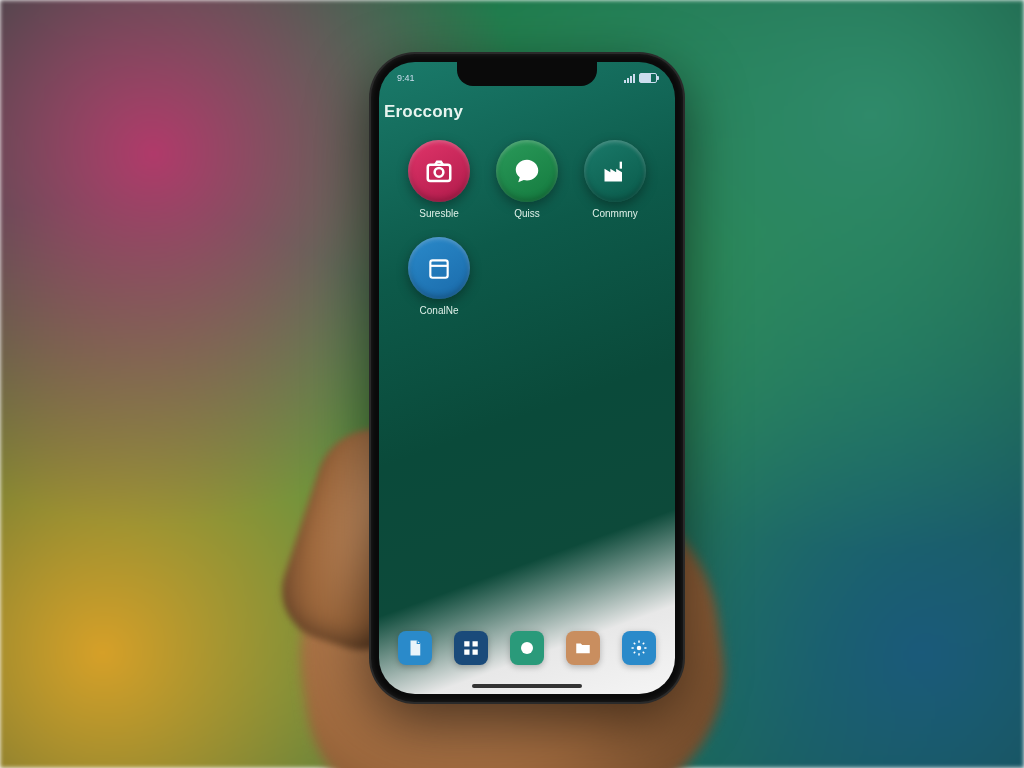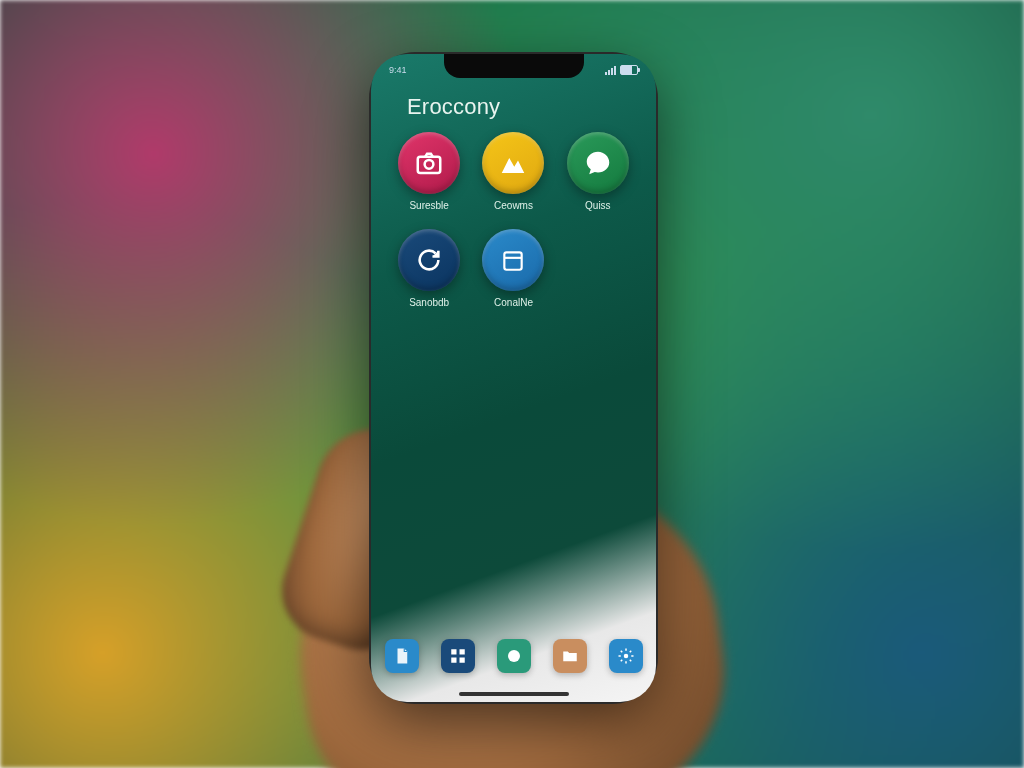--- a/index.html
+++ b/index.html
@@ -22,28 +22,28 @@
   }
   .thumb{
     position:absolute;left:300px;bottom:120px;width:130px;height:220px;
     background:radial-gradient(ellipse at 50% 30%, #d49a6a 0%, #a06a3e 60%, #6a4428 100%);
     border-radius:60px 60px 50px 50px;
     transform:rotate(18deg);
     filter:blur(3px);
     box-shadow:inset -8px -8px 20px rgba(0,0,0,.3);
   }
   .phone{
-    position:absolute;left:371px;top:54px;width:285px;height:648px;
+    position:absolute;left:371px;top:54px;width:312px;height:648px;
     background:#0a0a0a;
     border-radius:44px;
     box-shadow:
       0 0 0 2px #2a2a2a,
       0 20px 60px rgba(0,0,0,.6),
       inset 0 0 6px rgba(255,255,255,.1);
-    padding:0;
+    padding:8px;
     box-sizing:border-box;
   }
   .screen{
     position:relative;width:100%;height:100%;
     background:linear-gradient(160deg,#1a7a6a 0%,#0d5a4a 30%,#0a4a3a 55%,#0d4a3a 75%,#e8e8e8 88%,#f5f5f5 100%);
     border-radius:36px;
     overflow:hidden;
   }
   .notch{
     position:absolute;top:0;left:50%;transform:translateX(-50%);
@@ -56,22 +56,22 @@
     padding:0 18px;color:#cde;font-size:9px;font-weight:500;z-index:4;
   }
   .status-right{display:flex;gap:4px;align-items:center;}
   .sig{display:inline-flex;gap:1px;align-items:flex-end;}
   .sig i{width:2px;background:#cde;display:block;}
   .sig i:nth-child(1){height:3px}.sig i:nth-child(2){height:5px}.sig i:nth-child(3){height:7px}.sig i:nth-child(4){height:9px}
   .batt{width:16px;height:8px;border:1px solid #cde;border-radius:2px;position:relative;}
   .batt::after{content:"";position:absolute;right:-3px;top:2px;width:2px;height:4px;background:#cde;border-radius:0 1px 1px 0;}
   .batt i{display:block;width:70%;height:100%;background:#cde;}
   .title{
-    position:absolute;top:40px;left:36px;color:#e8f4ef;
-    font-size:22px;font-weight:400;letter-spacing:.2px;
+    position:absolute;top:40px;left:5px;color:#e8f4ef;
+    font-size:17px;font-weight:700;letter-spacing:.2px;
   }
   .grid{
     position:absolute;top:78px;left:0;right:0;
     display:grid;grid-template-columns:repeat(3,1fr);
     gap:18px 4px;padding:0 18px;
   }
   .app{display:flex;flex-direction:column;align-items:center;gap:6px;}
   .ico{
     width:62px;height:62px;border-radius:50%;
     display:flex;align-items:center;justify-content:center;
@@ -130,50 +130,42 @@
           <svg width="30" height="30" viewBox="0 0 24 24" fill="none" stroke="#fff" stroke-width="2">
               <rect x="3" y="7" width="18" height="13" rx="2"></rect>
               <circle cx="12" cy="13" r="3.5"></circle>
               <path d="M9 7l1.5-2.5h3L15 7"></path>
             </svg>
         </div>
         <span class="lbl">Suresble</span>
       </div>
 
 
-      <div class="app">
-        <div class="ico" style="background:linear-gradient(150deg,#f5c518,#e0a810)">
-          <svg width="30" height="30" viewBox="0 0 24 24" fill="#fff">
-              <path d="M3 20 L9 8 L13 15 L16 10 L21 20 Z"></path>
-            </svg>
-        </div>
-        <span class="lbl">Ceowms</span>
-      </div>
 
 
       <div class="app">
         <div class="ico" style="background:linear-gradient(150deg,#2a9a5a,#147a3e)">
           <svg width="30" height="30" viewBox="0 0 24 24" fill="#fff">
               <path d="M12 3C7 3 3 6.6 3 11c0 2.4 1.2 4.5 3.2 6L5 21l4.4-1.8c.8.2 1.7.3 2.6.3 5 0 9-3.6 9-8S17 3 12 3z"></path>
             </svg>
         </div>
         <span class="lbl">Quiss</span>
       </div>
 
-
-
-      <div class="app">
-        <div class="ico" style="background:linear-gradient(150deg,#1a4a7a,#0a3460)">
-          <svg width="28" height="28" viewBox="0 0 24 24" fill="none" stroke="#fff" stroke-width="2.2">
-              <path d="M20 12a8 8 0 1 1-2.34-5.66"></path>
-              <polyline points="20 4 20 9 15 9" fill="#fff"></polyline>
-            </svg>
-        </div>
-        <span class="lbl">Sanobdb</span>
-      </div>
+      <div class="app">
+        <div class="ico" style="background:linear-gradient(150deg,#1a7a6a,#0a5a4a)">
+          <svg width="28" height="28" viewBox="0 0 24 24" fill="#fff">
+              <path d="M3 21V10l5 3V10l5 3V10l5 3v8H3z"></path>
+              <rect x="16" y="4" width="2" height="6"></rect>
+            </svg>
+        </div>
+        <span class="lbl">Conmmny</span>
+      </div>
+
+
 
       <div class="app">
         <div class="ico" style="background:linear-gradient(150deg,#2a8aca,#1a6aaa)">
           <svg width="26" height="26" viewBox="0 0 24 24" fill="none" stroke="#fff" stroke-width="2">
               <rect x="4" y="5" width="16" height="16" rx="2"></rect>
               <line x1="4" y1="10" x2="20" y2="10"></line>
               <line x1="8" y1="13" x2="8" y2="13"></line>
               <line x1="12" y1="13" x2="12" y2="13"></line>
               <line x1="16" y1="13" x2="16" y2="13"></line>
               <line x1="8" y1="17" x2="8" y2="17"></line>

